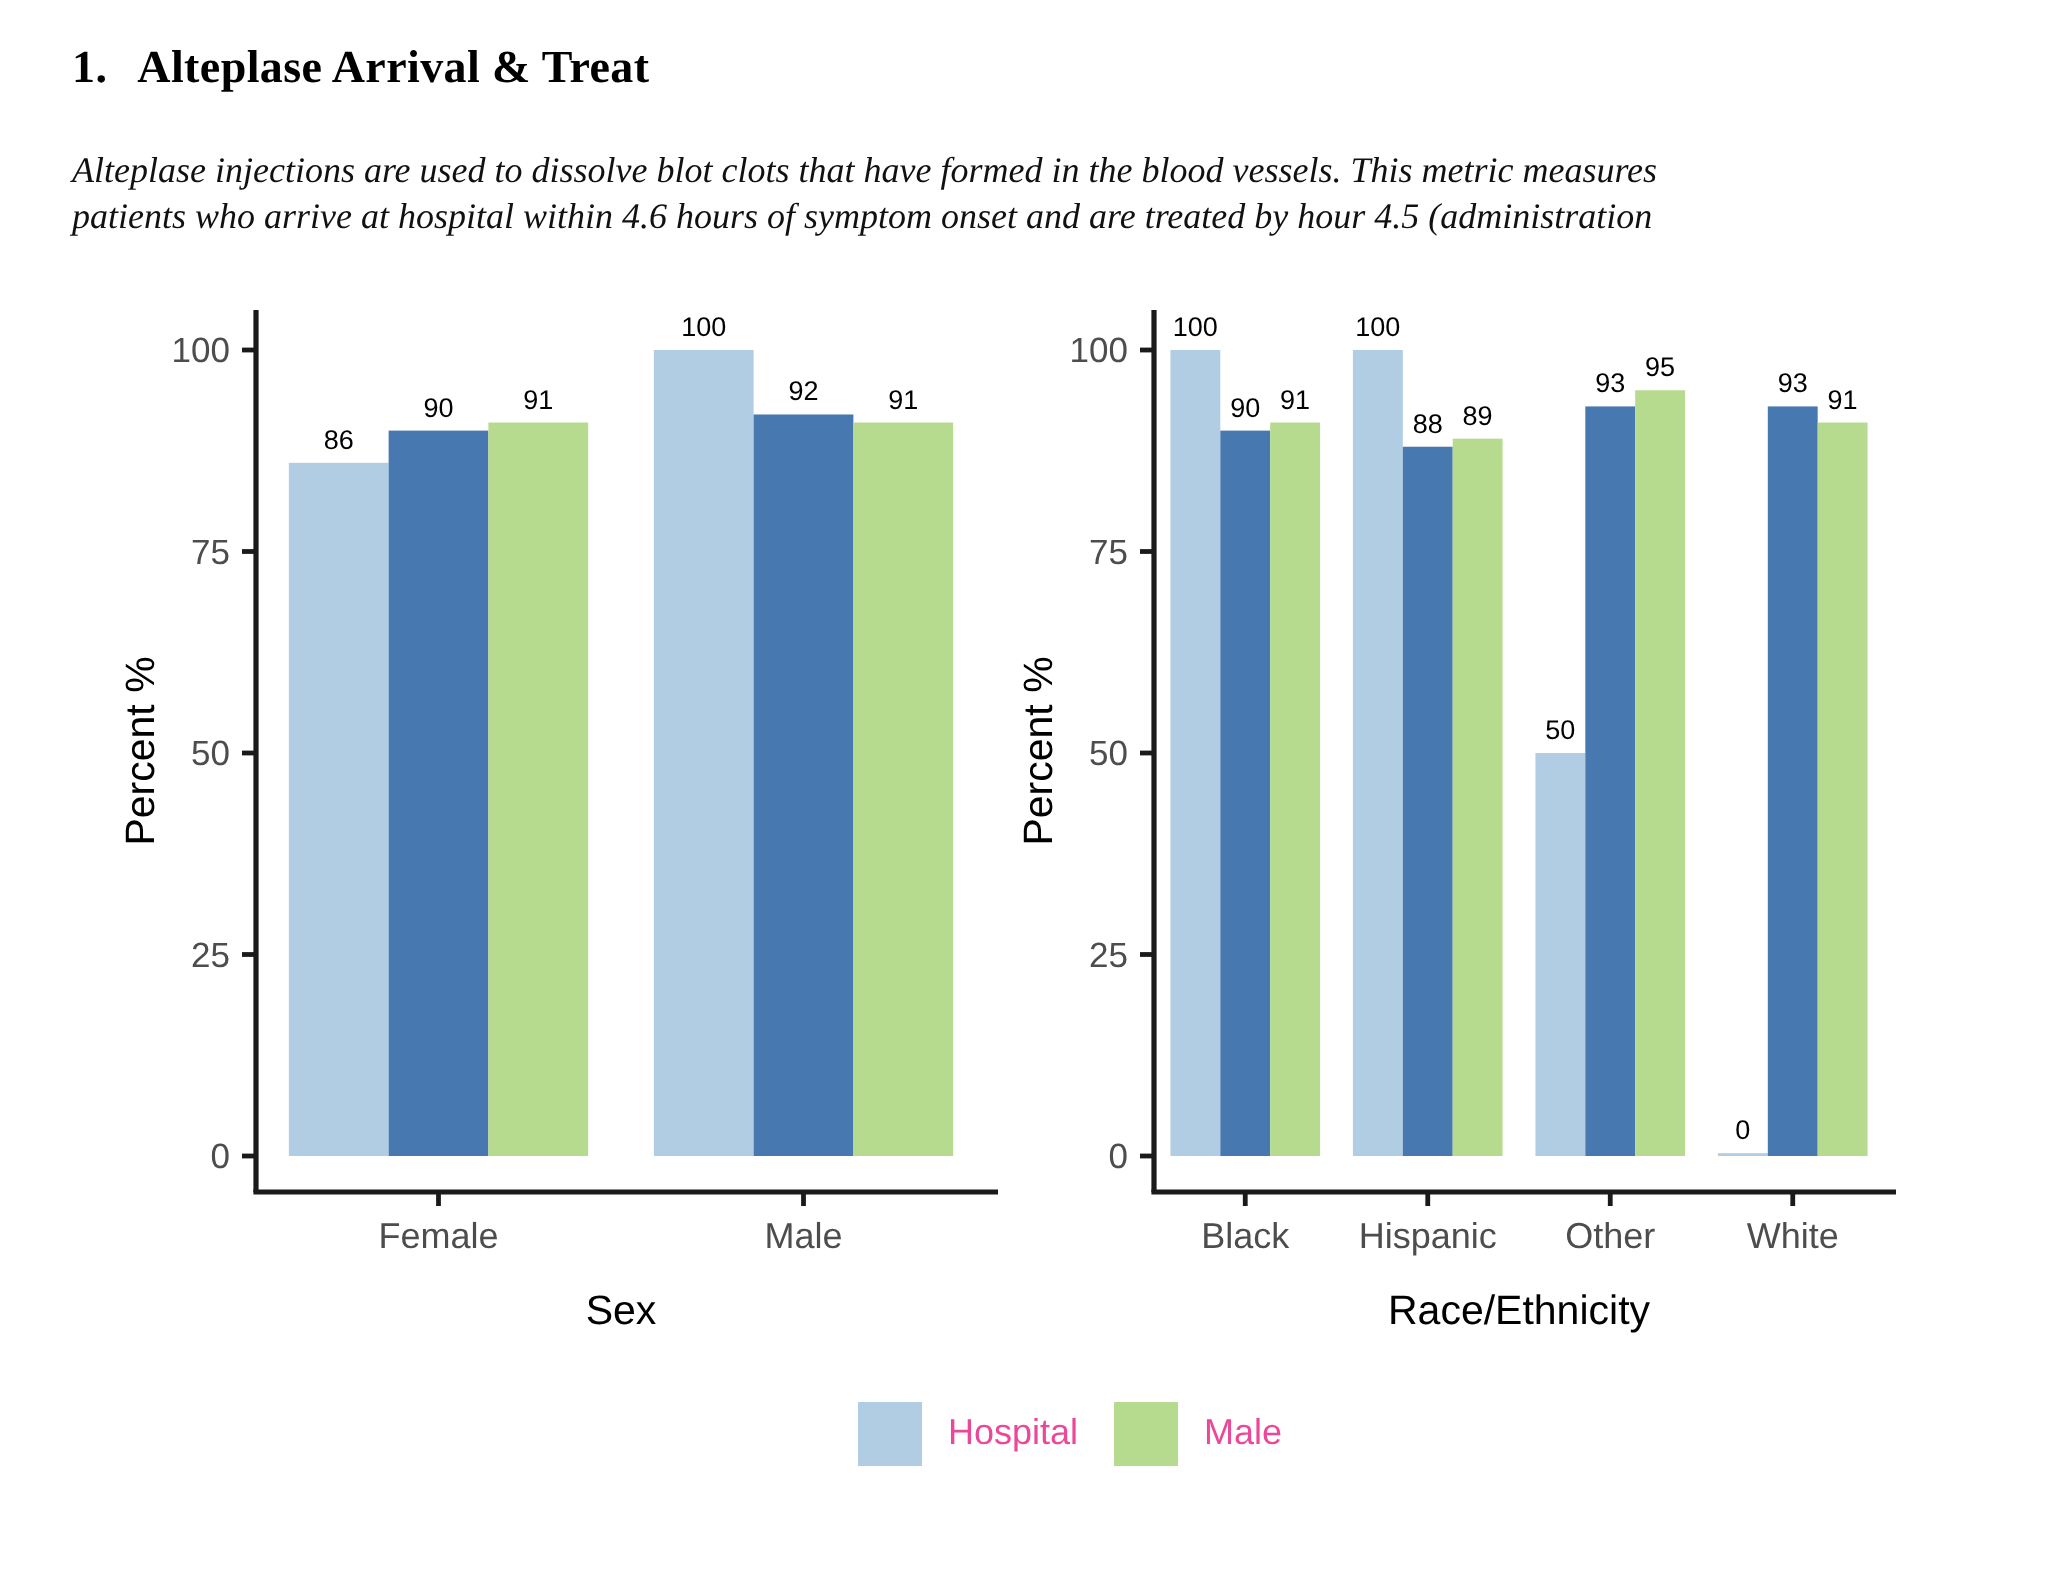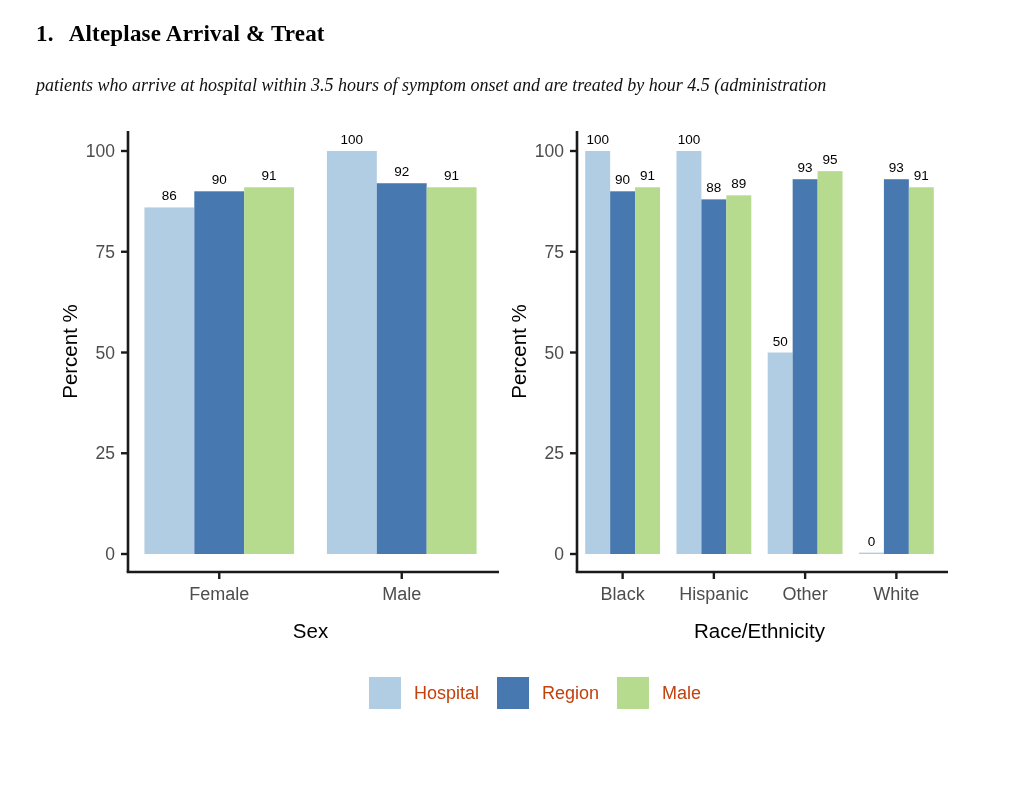--- a/index.html
+++ b/index.html
@@ -23,33 +23,34 @@
   .figure{position:relative;height:540px;margin-top:22px;}
   .figure svg{position:absolute;top:0;font-family:"Liberation Sans","DejaVu Sans",sans-serif;}
   #chart-left{left:60px;}
   #chart-right{left:509px;}
   .legend-row{
     display:flex;justify-content:center;align-items:center;
     gap:18px;margin-top:18px;margin-left:46px;
   }
   .legend-item{display:flex;align-items:center;gap:13px;}
   .legend-swatch{width:32px;height:32px;display:inline-block;}
-  .legend-label{font-size:18px;color:#c2410c;}
+  .legend-label{font-size:18px;color:#ec4899;}
 </style>
 </head>
 <body>
 
 <div class="page">
 
   <div class="header">
     <h1 class="section-title"><span class="secnum">1.</span><span>Alteplase Arrival &amp; Treat</span></h1>
   </div>
 
   <div class="description">
-    <div class="line">patients who arrive at hospital within 3.5 hours of symptom onset and are treated by hour 4.5 (administration</div>
+    <div class="line">Alteplase injections are used to dissolve blot clots that have formed in the blood vessels. This metric measures</div>
+    <div class="line">patients who arrive at hospital within 4.6 hours of symptom onset and are treated by hour 4.5 (administration</div>
   </div>
 
   <div class="figure">
     <svg id="chart-left" width="441" height="540" viewBox="0 0 441 540">
         <line x1="68" y1="12" x2="68" y2="453" stroke="#1a1a1a" stroke-width="2.6"></line>
         <line x1="66.7" y1="453" x2="439" y2="453" stroke="#1a1a1a" stroke-width="2.6"></line>
         <line x1="61" y1="435" x2="68" y2="435" stroke="#1a1a1a" stroke-width="2.4"></line>
         <text x="55" y="441" text-anchor="end" font-size="17.5" fill="#4d4d4d">0</text>
         <line x1="61" y1="334.25" x2="68" y2="334.25" stroke="#1a1a1a" stroke-width="2.4"></line>
         <text x="55" y="340.25" text-anchor="end" font-size="17.5" fill="#4d4d4d">25</text>
@@ -127,22 +128,18 @@
         <text x="17" y="232.5" text-anchor="middle" font-size="20.5" fill="#000000" transform="rotate(-90 17 232.5)">Percent %</text>
       </svg>
   </div>
 
   <div class="legend-row">
     <div class="legend-item">
       <span class="legend-swatch" style="background: rgb(177, 205, 227);"></span>
       <span class="legend-label">Hospital</span>
     </div>
     <div class="legend-item">
-      <span class="legend-swatch" style="background: rgb(72, 120, 176);"></span>
-      <span class="legend-label">Region</span>
-    </div>
-    <div class="legend-item">
       <span class="legend-swatch" style="background: rgb(182, 219, 142);"></span>
       <span class="legend-label">Male</span>
     </div>
   </div>
 
 </div>
 
 </body></html>

